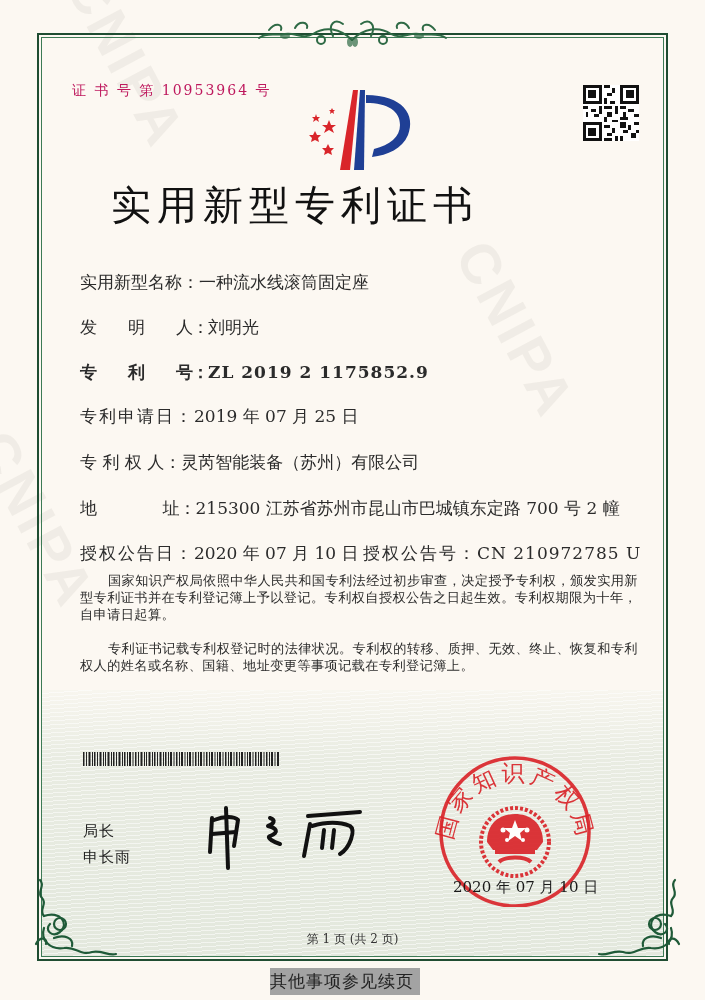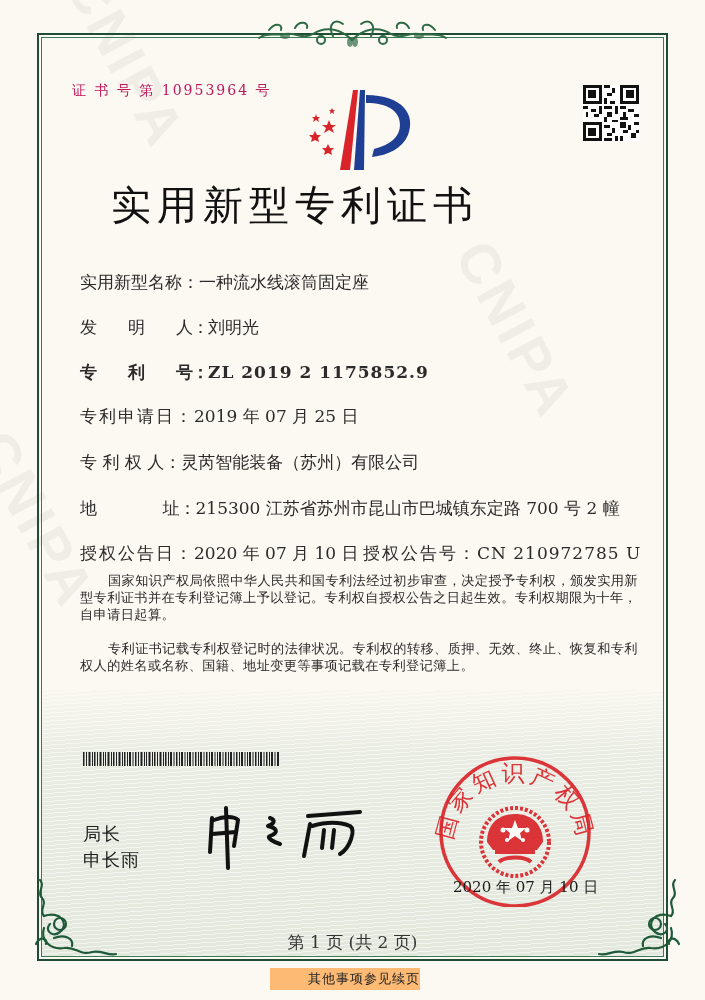--- a/index.html
+++ b/index.html
@@ -45,30 +45,30 @@
   }
   
   .field { position:absolute; left:80px; font-size:17px; color:#2b2b2b; white-space:nowrap; }
   .field .lbl { display:inline-block; }
   .field .val { display:inline-block; }
   .body-text {
     position:absolute; left:80px; width:560px; font-size:13.2px; line-height:17px;
     color:#2b2b2b; text-indent:28px; letter-spacing:0.4px;
   }
   .barcode { position:absolute; left:83px; top:752px; width:196px; height:14px; }
-  .sig-label { position:absolute; left:83px; font-family:"DejaVu Sans", sans-serif; font-size:18px; color:#222; letter-spacing:1px; }
+  .sig-label { position:absolute; left:83px; font-family:"DejaVu Sans", sans-serif; font-size:15px; color:#222; letter-spacing:1px; }
   .signature { position:absolute; left:200px; top:800px; width:170px; height:70px; }
   .seal { position:absolute; left:425px; top:742px; width:180px; height:165px; }
   .seal-date {
     position:absolute; left:453px; top:878px; font-size:15px; color:#1a1a1a; white-space:nowrap;
   }
-  .page-no { position:absolute; left:0; width:705px; top:931px; text-align:center; font-size:17px; color:#333; }
+  .page-no { position:absolute; left:0; width:705px; top:931px; text-align:center; font-size:12px; color:#333; }
   .footer-note {
-    position:absolute; left:270px; top:968px; width:150px; text-align:right;
-    background:#fdba74; font-size:13px; padding:2px 0; color:#222; letter-spacing:1px;
+    position:absolute; left:270px; top:968px; width:150px; text-align:left;
+    background:#a3a3a3; font-size:17px; padding:2px 0; color:#222; letter-spacing:1px;
   }
 </style>
 </head>
 <body>
 
 <div class="page">
 
   <div class="wm" style="left:500px; top:230px;">CNIPA</div>
   <div class="wm" style="left:20px; top:420px;">CNIPA</div>
   <div class="wm" style="left:110px; top:-40px;">CNIPA</div>

